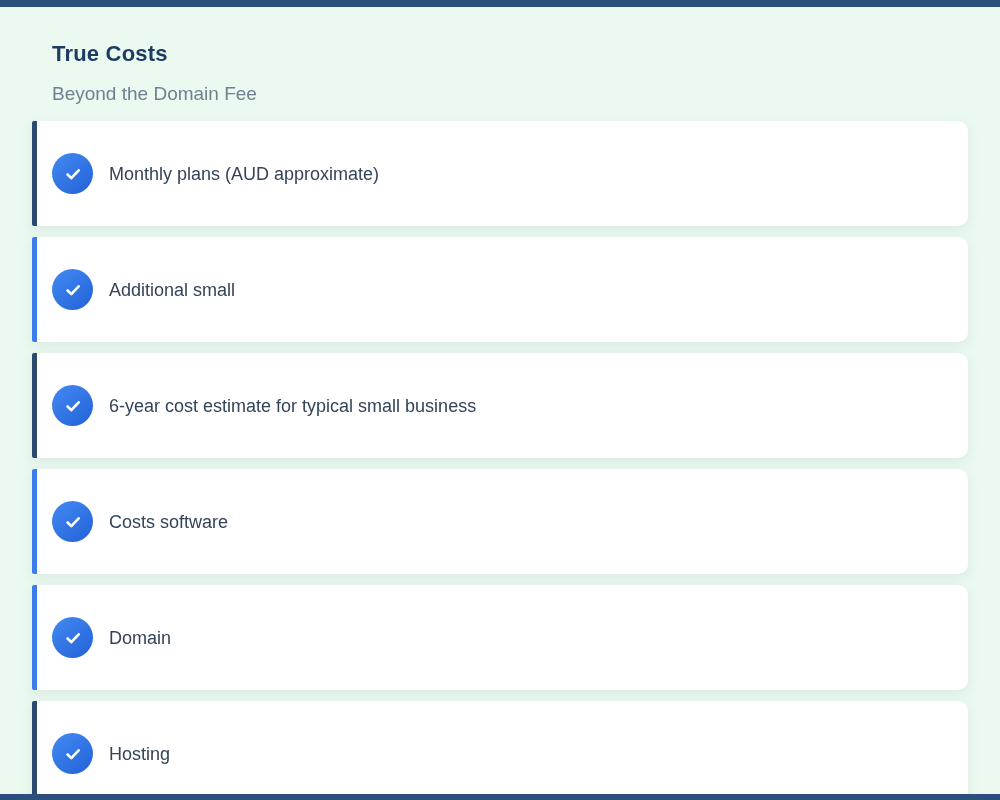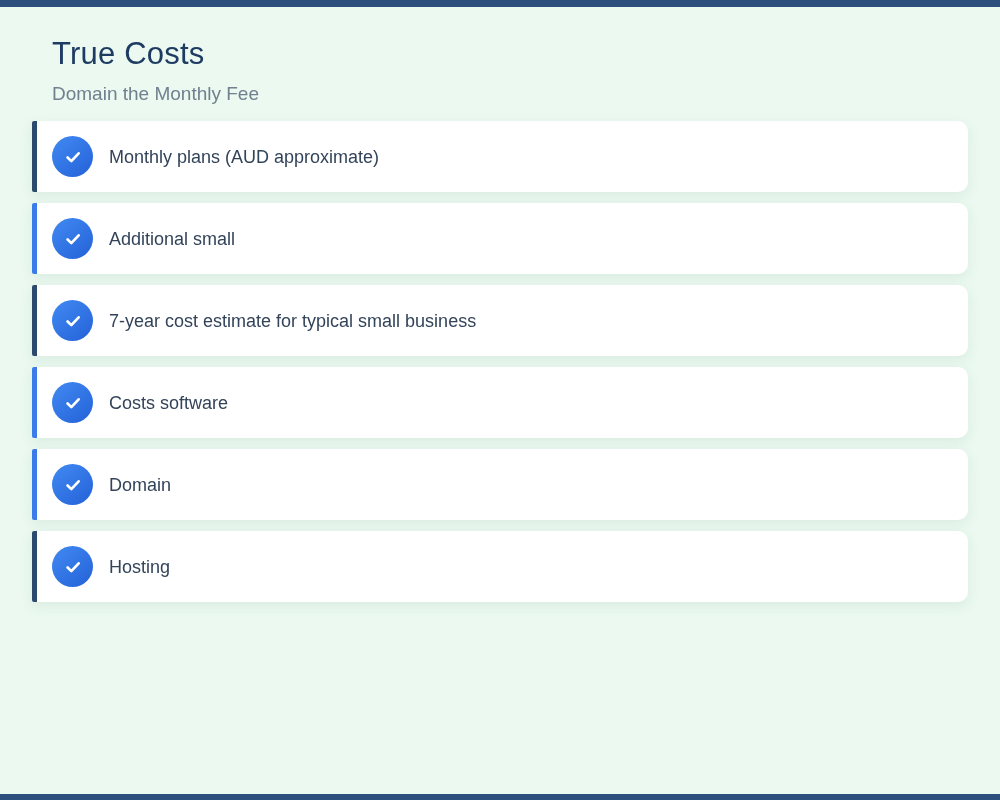--- a/index.html
+++ b/index.html
@@ -24,31 +24,31 @@
   .top-bar {
     position: absolute; top: 0; left: 0;
     width: 100%; height: 7px; background: var(--bar);
   }
   .bottom-bar {
     position: absolute; bottom: 0; left: 0;
     width: 100%; height: 6px; background: var(--bar);
   }
   header { padding: 38px 52px 0 52px; }
   h1.title {
-    font-size: 31px; line-height: 32px; font-weight: 400;
+    font-size: 22px; line-height: 32px; font-weight: 700;
     color: var(--title); letter-spacing: 0.2px;
   }
   p.subtitle {
     margin-top: 13px; font-size: 19px; line-height: 21px;
     color: var(--subtitle); font-weight: 400;
   }
   .cards { margin: 17px 32px 0 32px; }
   .card {
     position: relative;
-    height: 71px; margin-bottom: 11px;
+    height: 105px; margin-bottom: 11px;
     background: #ffffff;
     border-radius: 2px 10px 10px 2px;
     border-left: 5px solid var(--accent-navy);
     box-shadow: 0 4px 12px rgba(110, 160, 135, 0.14);
     display: flex; align-items: center;
     padding-left: 15px;
     cursor: pointer;
   }
   .card.accent-navy { border-left-color: var(--accent-navy); }
   .card.accent-blue { border-left-color: var(--accent-blue); }
@@ -67,21 +67,21 @@
   }
 </style>
 </head>
 <body>
 
 <div class="page">
   <div class="top-bar"></div>
 
   <header>
     <h1 class="title">True Costs</h1>
-    <p class="subtitle">Domain the Monthly Fee</p>
+    <p class="subtitle">Beyond the Domain Fee</p>
   </header>
 
   <div class="cards">
   <div class="card accent-navy">
     <span class="check">
       <svg width="20" height="20" viewBox="0 0 24 24" fill="none" aria-hidden="true">
         <path d="M5.5 12.6 L10 17 L18.8 7.6" stroke="#ffffff" stroke-width="3.2" stroke-linecap="round" stroke-linejoin="round"></path>
       </svg>
     </span>
     <span class="label">Monthly plans (AUD approximate)</span>
@@ -95,21 +95,21 @@
     </span>
     <span class="label">Additional small</span>
   </div>
 
   <div class="card accent-navy">
     <span class="check">
       <svg width="20" height="20" viewBox="0 0 24 24" fill="none" aria-hidden="true">
         <path d="M5.5 12.6 L10 17 L18.8 7.6" stroke="#ffffff" stroke-width="3.2" stroke-linecap="round" stroke-linejoin="round"></path>
       </svg>
     </span>
-    <span class="label">7-year cost estimate for typical small business</span>
+    <span class="label">6-year cost estimate for typical small business</span>
   </div>
 
   <div class="card accent-blue">
     <span class="check">
       <svg width="20" height="20" viewBox="0 0 24 24" fill="none" aria-hidden="true">
         <path d="M5.5 12.6 L10 17 L18.8 7.6" stroke="#ffffff" stroke-width="3.2" stroke-linecap="round" stroke-linejoin="round"></path>
       </svg>
     </span>
     <span class="label">Costs software</span>
   </div>

